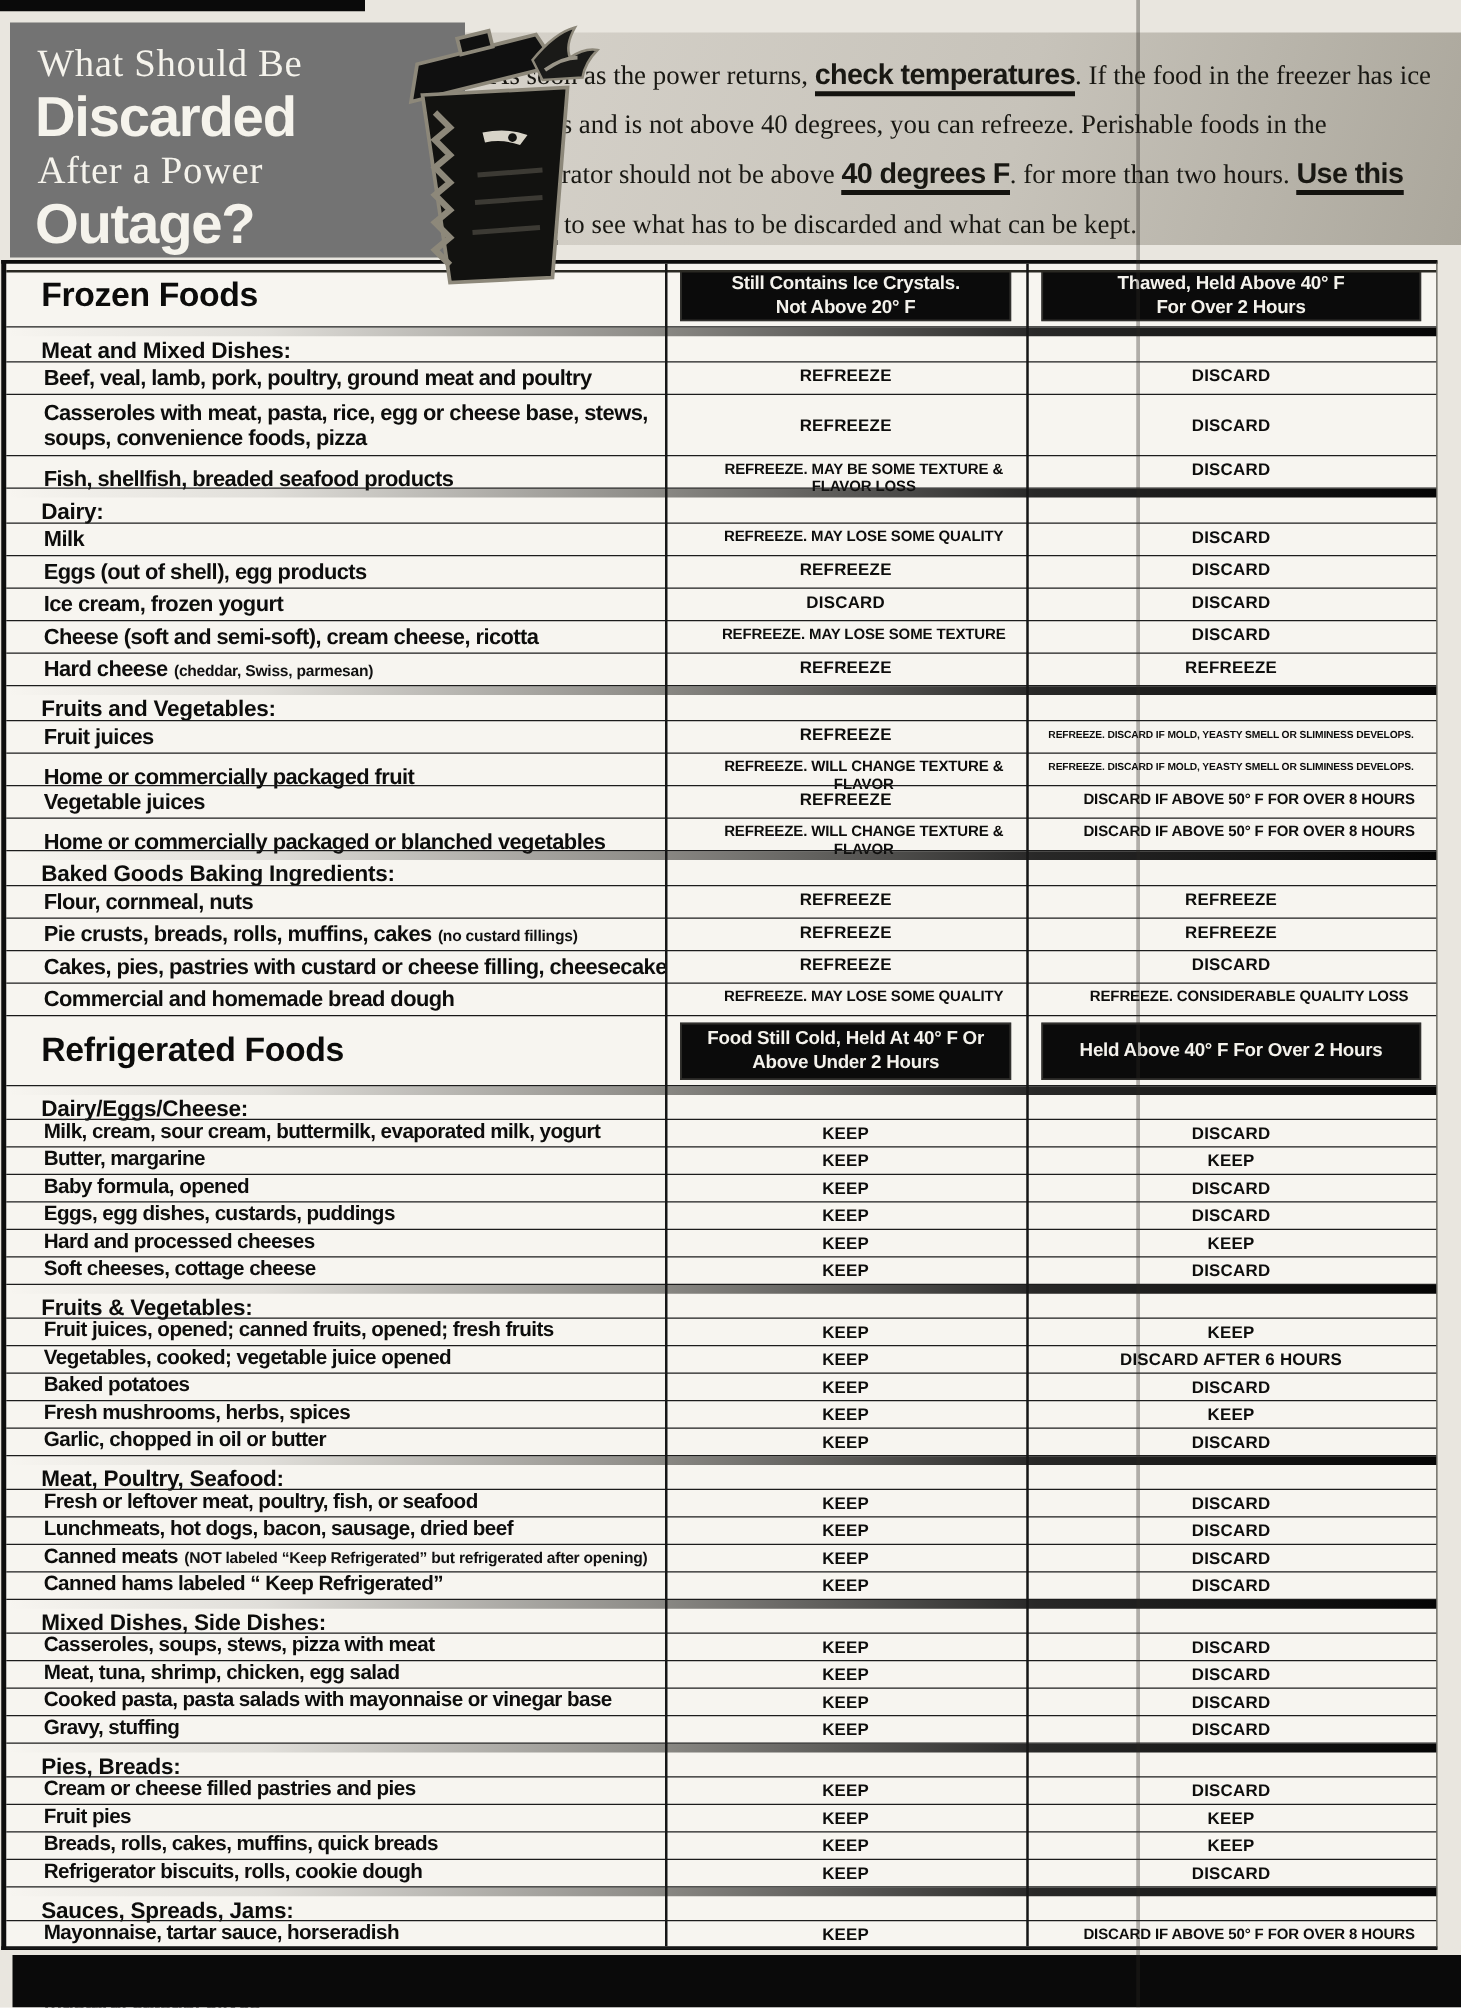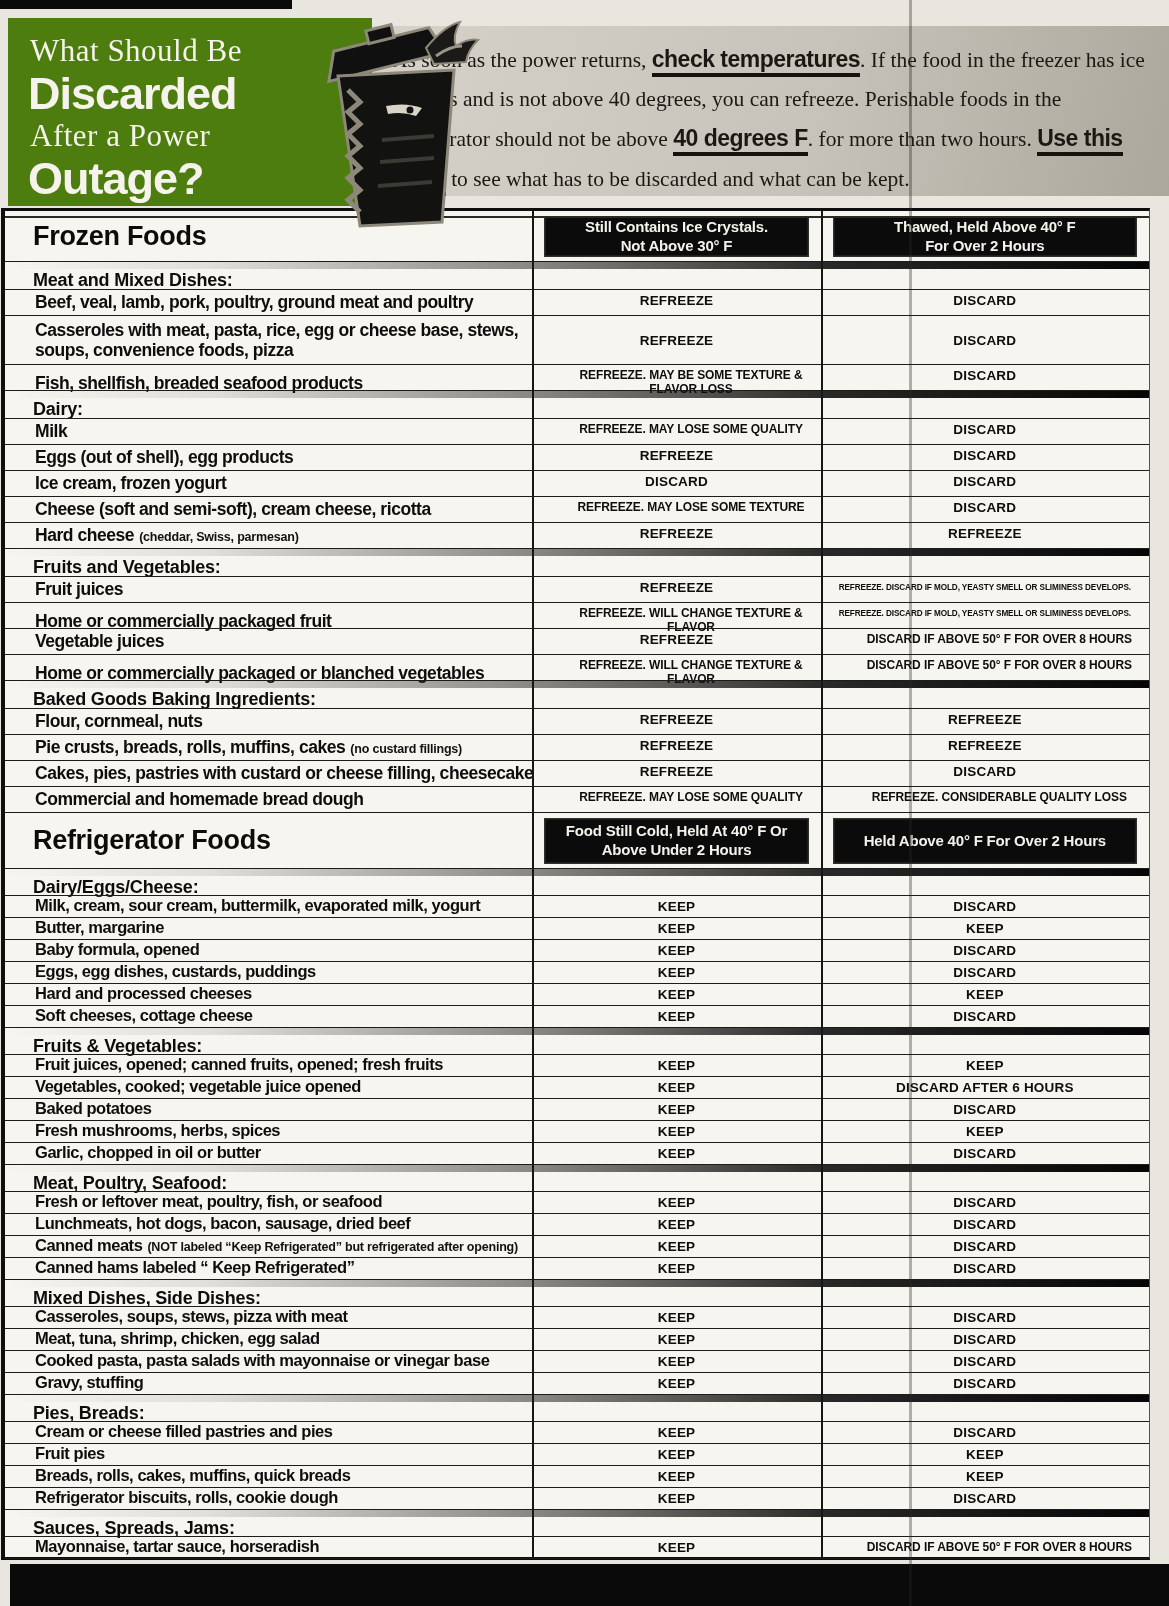--- a/index.html
+++ b/index.html
@@ -5,21 +5,21 @@
   html,body{margin:0;padding:0;}
   .page{
     position:relative; width:1169px; height:1606px;
     background:#e9e6df; overflow:hidden;
     font-family:"Liberation Sans", sans-serif; color:#111;
   }
   
   .top-sliver{position:absolute;left:0;top:0;width:292px;height:9px;background:#0a0a0a;}
   .title-box{
     position:absolute; left:8px; top:18px; width:364px; height:188px;
-    background:#4d7c0f; color:#f5f3ec; padding:0; z-index:2;
+    background:#737373; color:#f5f3ec; padding:0; z-index:2;
   }
   .title-box .t-serif{
     font-family:"Liberation Serif", serif; font-size:31px; line-height:38px;
     padding-left:22px; letter-spacing:0.5px;
   }
   .title-box .t-bold{
     font-family:"Liberation Sans", sans-serif; font-weight:bold; font-size:45px;
     line-height:47px; padding-left:20px; letter-spacing:-1px;
   }
   .title-box .t-first{padding-top:14px;}
@@ -126,21 +126,21 @@
   <div class="intro">
     <span>As soon as the power returns, </span><b>check temperatures</b><span>. If the food in the freezer has ice crystals and is not above 40 degrees, you can refreeze. Perishable foods in the refrigerator should not be above </span><b>40 degrees F</b><span>. for more than two hours. </span><b>Use this chart</b><span> to see what has to be discarded and what can be kept.</span>
   </div>
 
   <div class="tbl">
     <div class="innerline"></div>
 
     <div class="trow f">
       <div class="ttl">Frozen Foods</div>
       <div class="hbox">Still Contains Ice Crystals.
-Not Above 30° F</div>
+Not Above 20° F</div>
       <div class="hbox">Thawed, Held Above 40° F
 For Over 2 Hours</div>
     </div>
     <div id="frozen-body">
         <div class="srow">
           <div class="slabel">Meat and Mixed Dishes:</div>
         </div>
         <div class="row">
           <div class="name"><span class="nm">Beef, veal, lamb, pork, poultry, ground meat and poultry</span></div>
           <div class="val v-m">REFREEZE</div>
@@ -226,21 +226,21 @@
           <div class="val v-m">DISCARD</div>
         </div>
         <div class="row">
           <div class="name"><span class="nm">Commercial and homemade bread dough</span></div>
           <div class="val v-s">REFREEZE. MAY LOSE SOME QUALITY</div>
           <div class="val v-s">REFREEZE. CONSIDERABLE QUALITY LOSS</div>
         </div>
       </div>
 
     <div class="trow r">
-      <div class="ttl">Refrigerator Foods</div>
+      <div class="ttl">Refrigerated Foods</div>
       <div class="hbox">Food Still Cold, Held At 40° F Or
 Above Under 2 Hours</div>
       <div class="hbox">Held Above 40° F For Over 2 Hours</div>
     </div>
     <div id="refrigerator-body">
         <div class="srow">
           <div class="slabel">Dairy/Eggs/Cheese:</div>
         </div>
         <div class="row">
           <div class="name"><span class="nm">Milk, cream, sour cream, buttermilk, evaporated milk, yogurt</span></div>

